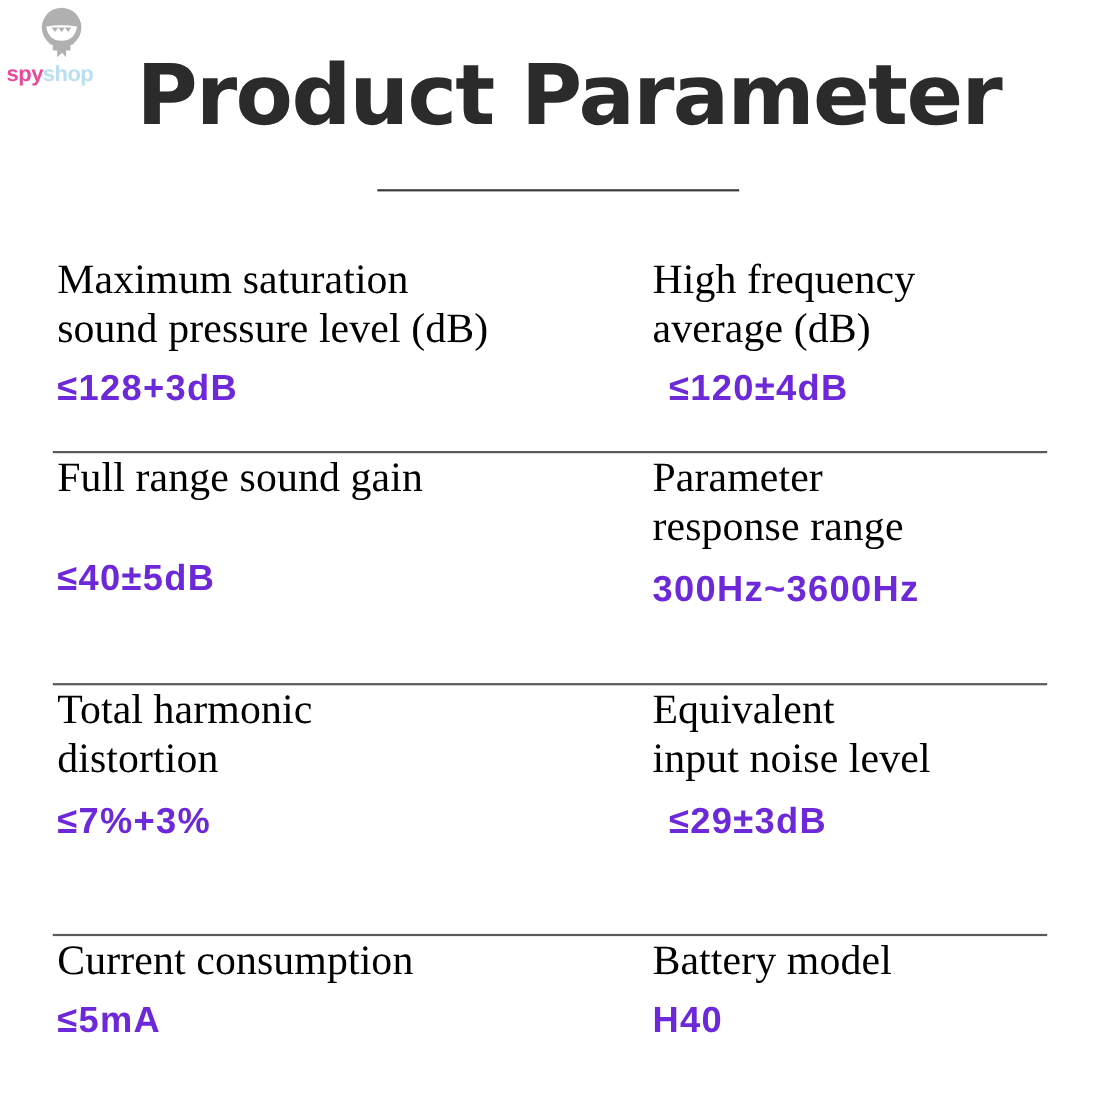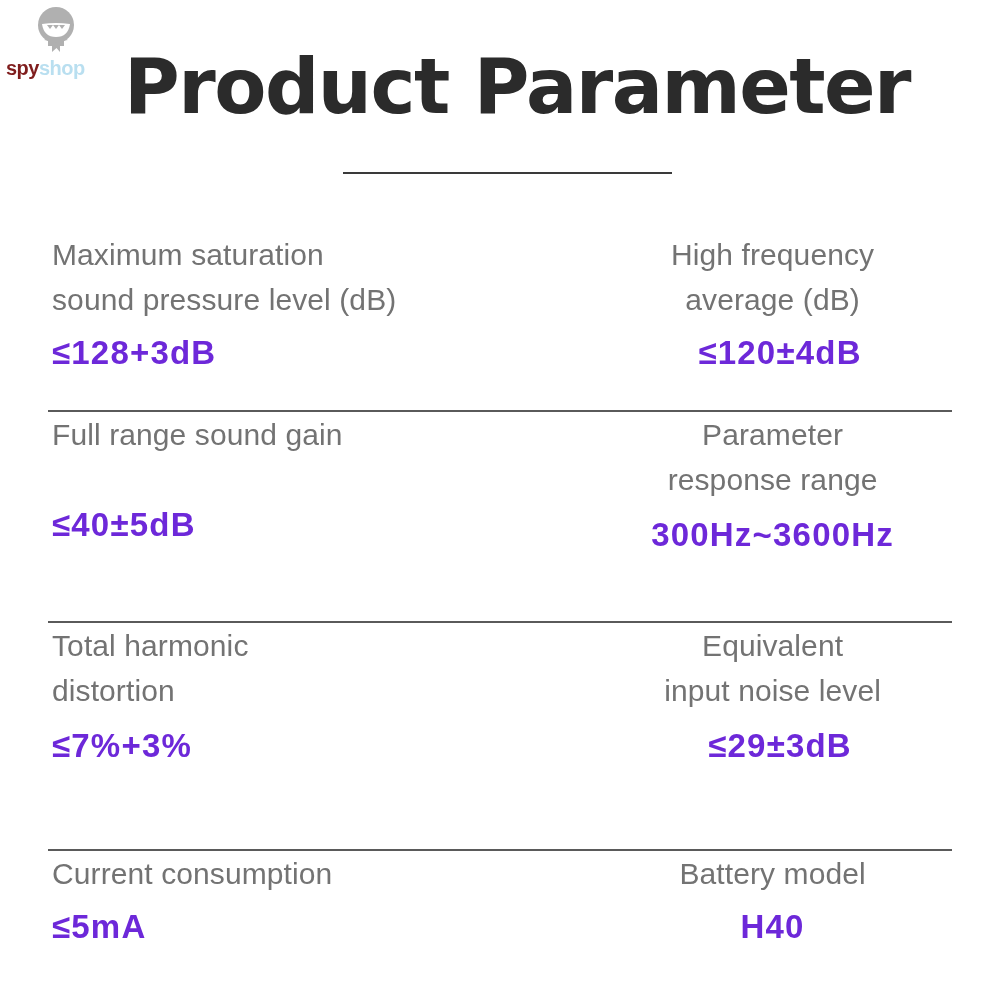--- a/index.html
+++ b/index.html
@@ -45,21 +45,21 @@
     top: 52px;
     width: 100px;
     height: 24px;
     font-size: 20px;
     font-weight: 700;
     letter-spacing: -0.5px;
     line-height: 24px;
     text-align: left;
     white-space: nowrap;
   }
-  .logo-word .w-spy { color: #7f1d1d; }
+  .logo-word .w-spy { color: #ec4899; }
   .logo-word .w-shop { color: #b9dff0; }
 
   
   .title {
     position: absolute;
     left: 88px;
     top: 44px;
     width: 840px;
     height: 86px;
     font-family: "DejaVu Sans", sans-serif;
@@ -97,29 +97,30 @@
   .spec-row .cells {
     position: relative;
     display: flex;
     padding: 0 48px 0 52px;
     box-sizing: border-box;
   }
   .spec-cell {
     box-sizing: border-box;
   }
   .spec-cell.left  { width: 572px; padding-right: 18px; }
-  .spec-cell.right { width: 380px; text-align: center; }
+  .spec-cell.right { width: 380px; }
 
   .spec-label {
-    font-size: 30px;
+    font-size: 38px;
     font-weight: 400;
-    color: #737373;
+    color: #000000;
     line-height: 45px;
     letter-spacing: 0.1px;
     white-space: pre-line;
+    font-family: Liberation Serif, serif;
   }
   .spec-value {
     font-size: 33px;
     font-weight: 700;
     color: #6d28d9;
     line-height: 46px;
     letter-spacing: 1.2px;
     white-space: nowrap;
   }
   .spec-value.indent { padding-left: 15px; }

